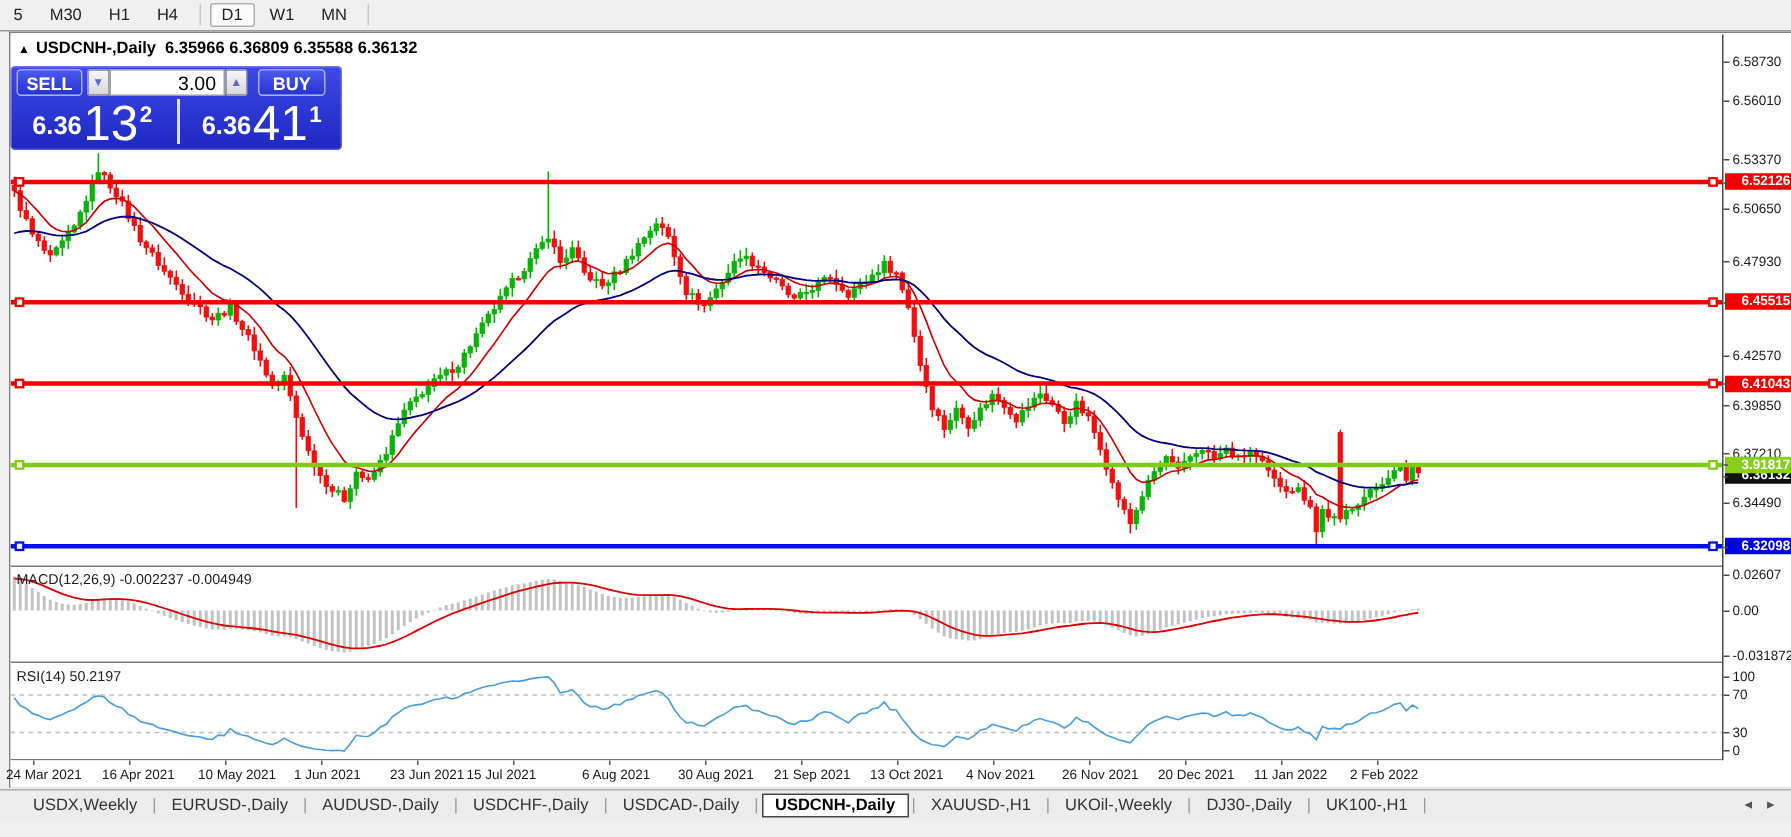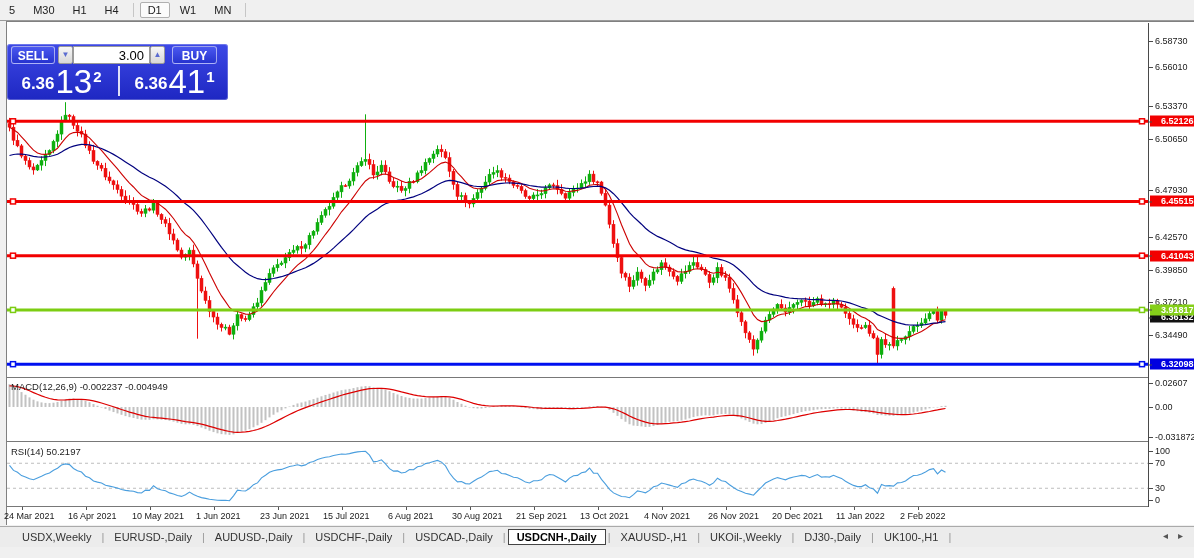--- a/index.html
+++ b/index.html
@@ -819,20 +819,23 @@
       <rect x="10.5" y="361.6691675231243" width="5" height="5" fill="#ffffff" stroke="#0010f0" stroke-width="1.5"></rect>
       <rect x="1139.5" y="361.6691675231243" width="5" height="5" fill="#ffffff" stroke="#0010f0" stroke-width="1.5"></rect>
       <line x1="7" y1="377.5" x2="1148" y2="377.5" stroke="#787878" stroke-width="1"></line>
       <line x1="7" y1="378.5" x2="1148" y2="378.5" stroke="#ffffff" stroke-width="1"></line>
       <line x1="7" y1="441.5" x2="1148" y2="441.5" stroke="#787878" stroke-width="1"></line>
       <line x1="7" y1="442.5" x2="1148" y2="442.5" stroke="#ffffff" stroke-width="1"></line>
       <line x1="7" y1="506.5" x2="1148" y2="506.5" stroke="#787878" stroke-width="1"></line>
       <line x1="7" y1="507.5" x2="1148" y2="507.5" stroke="#ffffff" stroke-width="1"></line>
     </svg>
 
+  <div id="title-row">
+    <span class="tri">▲</span><span>USDCNH-,Daily</span><span class="ohlc">6.35966 6.36809 6.35588 6.36132</span>
+  </div>
 
   <div id="trade-panel">
     <div id="sell-btn" class="tp-btn">SELL</div>
     <div id="spin-down" class="tp-spin"><span>▼</span></div>
     <input id="vol-input" value="3.00" style="">
     <div id="spin-up" class="tp-spin"><span>▲</span></div>
     <div id="buy-btn" class="tp-btn">BUY</div>
     <div id="quote-sell" class="quote">
       <span class="q-small">6.36</span>
       <span class="q-big">13</span>
@@ -844,21 +847,21 @@
       <span class="q-big">41</span>
       <span class="q-sup">1</span>
     </div>
   </div>
 
   <div id="price-scale">
       <div class="ps-label" style="top: 18.1912px;">6.58730</div>
       <div class="ps-label" style="top: 44px;">6.56010</div>
       <div class="ps-label" style="top: 83.1942px;">6.53370</div>
       <div class="ps-label" style="top: 116.181px;">6.50650</div>
-      <div class="ps-label" style="top: 167px;">6.47930</div>
+      <div class="ps-label" style="top: 151px;">6.47930</div>
       <div class="ps-label" style="top: 214.171px;">6.42570</div>
       <div class="ps-label" style="top: 247.157px;">6.39850</div>
       <div class="ps-label" style="top: 279.174px;">6.37210</div>
       <div class="ps-label" style="top: 312.16px;">6.34490</div>
       <div class="ps-badge" style="top: 294.247px; background: rgb(17, 17, 17);">6.36132</div>
       <div class="ps-badge" style="top: 98.2808px; background: rgb(242, 0, 0);">6.52126</div>
       <div class="ps-badge" style="top: 178.455px; background: rgb(242, 0, 0);">6.45515</div>
       <div class="ps-badge" style="top: 232.689px; background: rgb(242, 0, 0);">6.41043</div>
       <div class="ps-badge" style="top: 286.935px; background: rgb(133, 207, 26);">3.91817</div>
       <div class="ps-badge" style="top: 341.169px; background: rgb(0, 0, 224);">6.32098</div>
@@ -879,21 +882,21 @@
       <div class="date-label" style="left: -3px;">24 Mar 2021</div>
       <div class="date-tick" style="left: 79px;"></div>
       <div class="date-label" style="left: 61px;">16 Apr 2021</div>
       <div class="date-tick" style="left: 143px;"></div>
       <div class="date-label" style="left: 125px;">10 May 2021</div>
       <div class="date-tick" style="left: 207px;"></div>
       <div class="date-label" style="left: 189px;">1 Jun 2021</div>
       <div class="date-tick" style="left: 271px;"></div>
       <div class="date-label" style="left: 253px;">23 Jun 2021</div>
       <div class="date-tick" style="left: 335px;"></div>
-      <div class="date-label" style="left: 316px;">15 Jul 2021</div>
+      <div class="date-label" style="left: 304px;">15 Jul 2021</div>
       <div class="date-tick" style="left: 399px;"></div>
       <div class="date-label" style="left: 381px;">6 Aug 2021</div>
       <div class="date-tick" style="left: 463px;"></div>
       <div class="date-label" style="left: 445px;">30 Aug 2021</div>
       <div class="date-tick" style="left: 527px;"></div>
       <div class="date-label" style="left: 509px;">21 Sep 2021</div>
       <div class="date-tick" style="left: 591px;"></div>
       <div class="date-label" style="left: 573px;">13 Oct 2021</div>
       <div class="date-tick" style="left: 655px;"></div>
       <div class="date-label" style="left: 637px;">4 Nov 2021</div>

